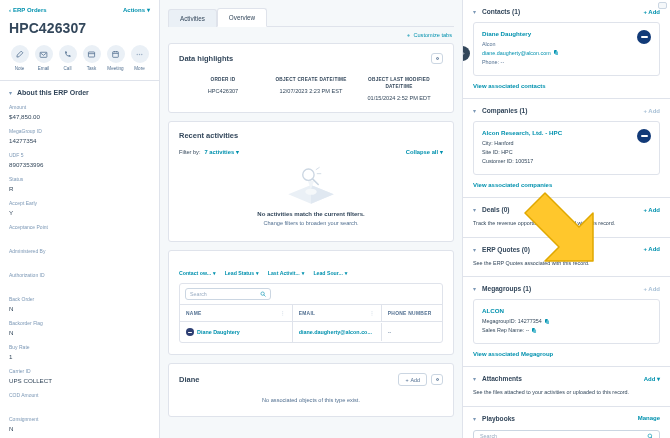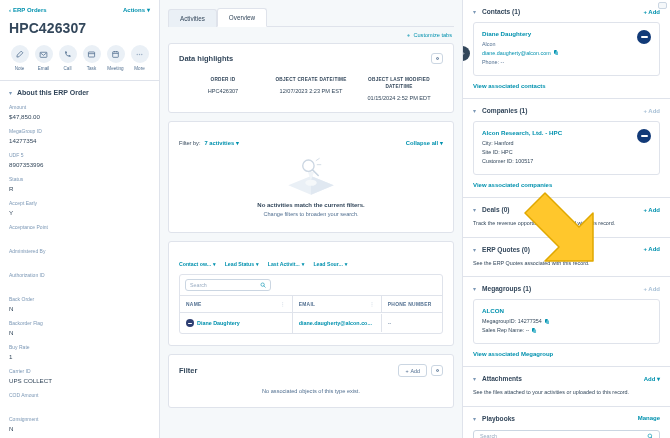--- a/index.html
+++ b/index.html
@@ -359,20 +359,23 @@
           <div class="dh-value">12/07/2023 2:23 PM EST</div>
         </div>
         <div class="dh-cell">
           <div class="dh-label">OBJECT LAST MODIFIED DATE/TIME</div>
           <div class="dh-value">01/15/2024 2:52 PM EDT</div>
         </div>
       </div>
     </div>
 
     <div class="card">
+      <div class="card-head">
+        <div class="card-title">Recent activities</div>
+      </div>
       <div class="filter-row">
         <div class="filter-left">
           <span class="filter-by">Filter by:</span>
           <span class="filter-pill">
             <span>7 activities</span>
             <span>▾</span>
           </span>
         </div>
         <div class="collapse-all">
           <span>Collapse all</span>
@@ -449,21 +452,21 @@
           <div class="td c-email">
             <span class="link">diane.daugherty@alcon.co...</span>
           </div>
           <div class="td c-phone muted">--</div>
         </div>
       </div>
     </div>
 
     <div class="card">
       <div class="card-head">
-        <div class="card-title">Filter</div>
+        <div class="card-title">Diane</div>
         <div class="card-actions">
           <div class="btn-sm">
             <span>+</span>
             <span>Add</span>
           </div>
           <div class="btn-icon">
             <svg viewBox="0 0 16 16" fill="#516f90">
                 <circle cx="8" cy="8" r="4"></circle>
                 <circle cx="8" cy="8" r="1.6" fill="#fff"></circle>
               </svg>

